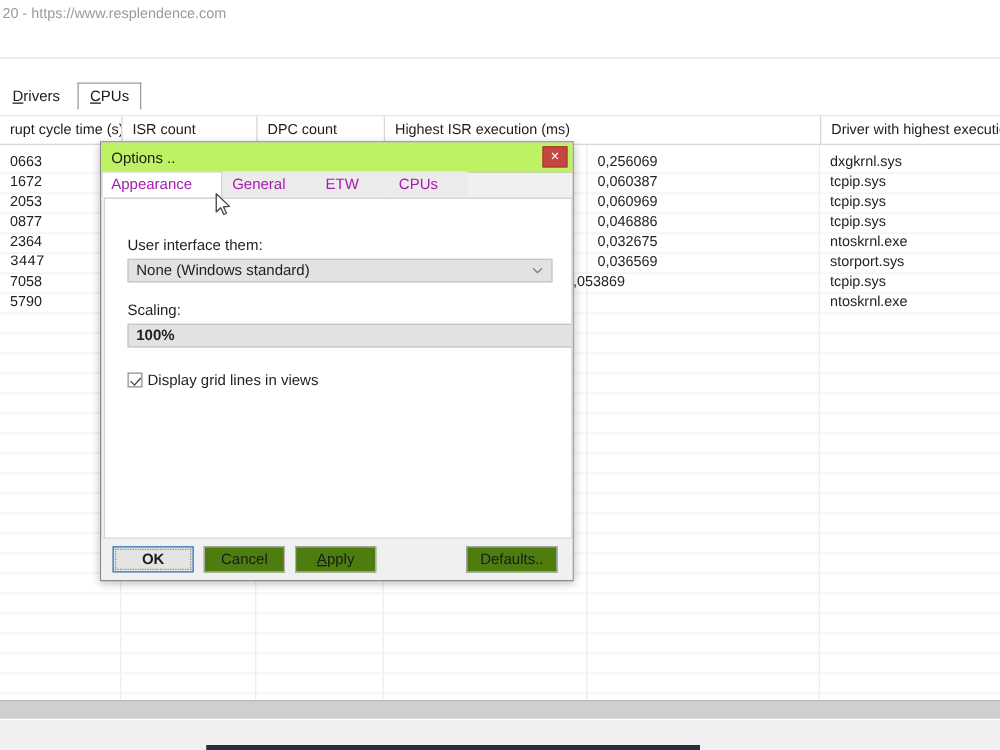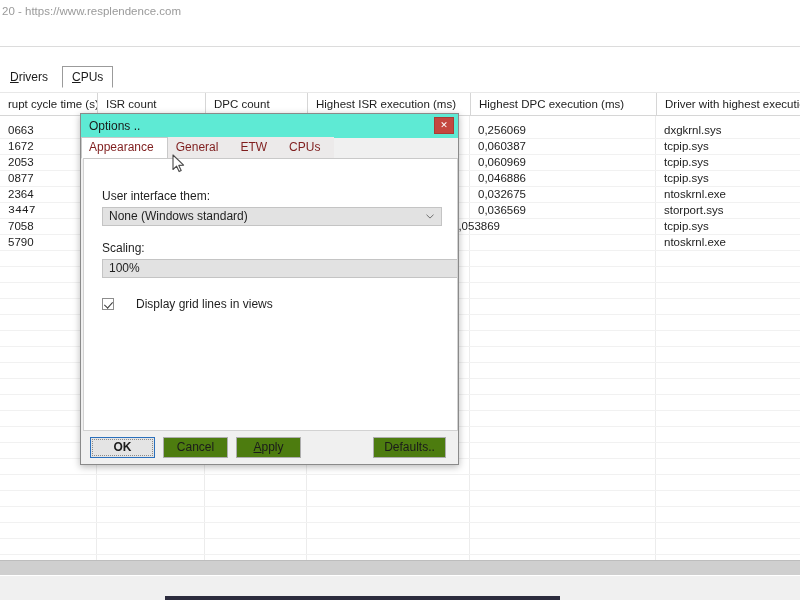--- a/index.html
+++ b/index.html
@@ -171,21 +171,21 @@
     left: 80px; top: 113px;
     width: 379px; height: 352px;
     background: #f0f0f0;
     border: 1px solid #8a8a8a;
     box-shadow: 0 2px 7px rgba(0,0,0,0.28);
     box-sizing: border-box;
   }
   #dlg-titlebar {
     position: relative;
     height: 24px;
-    background: #5eead4;
+    background: #bef264;
     border-bottom: 1px solid #737373;
   }
   #dlg-title {
     position: absolute;
     left: 8px; top: 0;
     height: 24px; line-height: 24px;
     font-size: 12px;
     color: #1b1b1b;
     white-space: nowrap;
   }
@@ -210,22 +210,22 @@
     left: 0; top: 24px;
     width: 100%;
     height: 20px;
     display: flex;
     align-items: flex-end;
     background: #f0f0f0;
     box-sizing: border-box;
   }
   .dtab {
     font-size: 12px;
-    color: #7f1d1d;
-    padding: 2px 13px 3px 7px;
+    color: #a21caf;
+    padding: 2px 23px 3px 7px;
     line-height: 14px;
     white-space: nowrap;
     background: #eceaea;
     border: 1px solid transparent;
     cursor: default;
   }
   .dtab.selected {
     background: #ffffff;
     border: 1px solid #c9c9c9;
     border-bottom: 1px solid #ffffff;
@@ -293,21 +293,21 @@
     position: absolute;
     left: 3px; top: 1px;
     width: 4px; height: 7px;
     border: solid #3b3b3b;
     border-width: 0 1.5px 1.5px 0;
     transform: rotate(42deg);
   }
   .check-label {
     font-size: 12px;
     color: #1f1f1f;
-    margin-left: 22px;
+    margin-left: 4px;
     white-space: nowrap;
   }
 
   
   #dlg-footer {
     position: absolute;
     left: 0; bottom: 0;
     width: 100%;
     height: 33px;
     background: #f0f0f0;
@@ -356,21 +356,20 @@
     <div class="main-tab"><span class="akey">D</span><span>rivers</span></div>
     <div class="main-tab selected"><span class="akey">C</span><span>PUs</span></div>
   </div>
 
   <div id="grid">
     <div id="grid-header">
       <div class="hcell first" style="left:0px;width:97px;">rupt cycle time (s)</div>
       <div class="hcell" style="left:97px;width:108px;">ISR count</div>
       <div class="hcell" style="left:205px;width:102px;">DPC count</div>
       <div class="hcell" style="left:307px;width:163px;">Highest ISR execution (ms)</div>
-      <div class="hcell" style="left:470px;width:186px;">Highest DPC execution (ms)</div>
       <div class="hcell" style="left:656px;width:144px;">Driver with highest execution</div>
     </div>
 
     <div id="grid-body">
       <div class="vline" style="left:96px;"></div>
       <div class="vline" style="left:204px;"></div>
       <div class="vline" style="left:306px;"></div>
       <div class="vline" style="left:469px;"></div>
       <div class="vline" style="left:655px;"></div>
 
@@ -461,21 +460,21 @@
 
       <div class="combo" style="left:18px; top:48px; width:340px;">
         <div class="combo-text">None (Windows standard)</div>
         <svg class="combo-arrow" viewBox="0 0 8 5">
           <path d="M0.5 0.7 L4 4.1 L7.5 0.7" fill="none" stroke="#6f6f6f" stroke-width="1"></path>
         </svg>
       </div>
 
       <div class="field-label" style="left:18px; top:82px;">Scaling:</div>
 
-      <div class="combo" style="left:18px; top:100px; width:393px;">
+      <div class="combo" style="left:18px; top:100px; width:393px;font-weight:bold;">
         <div class="combo-text">100%</div>
         <svg class="combo-arrow" viewBox="0 0 8 5">
           <path d="M0.5 0.7 L4 4.1 L7.5 0.7" fill="none" stroke="#6f6f6f" stroke-width="1"></path>
         </svg>
       </div>
 
       <div class="checkrow" style="left:18px; top:138px;">
         <span class="checkbox"></span>
         <span class="check-label">Display grid lines in views</span>
       </div>

